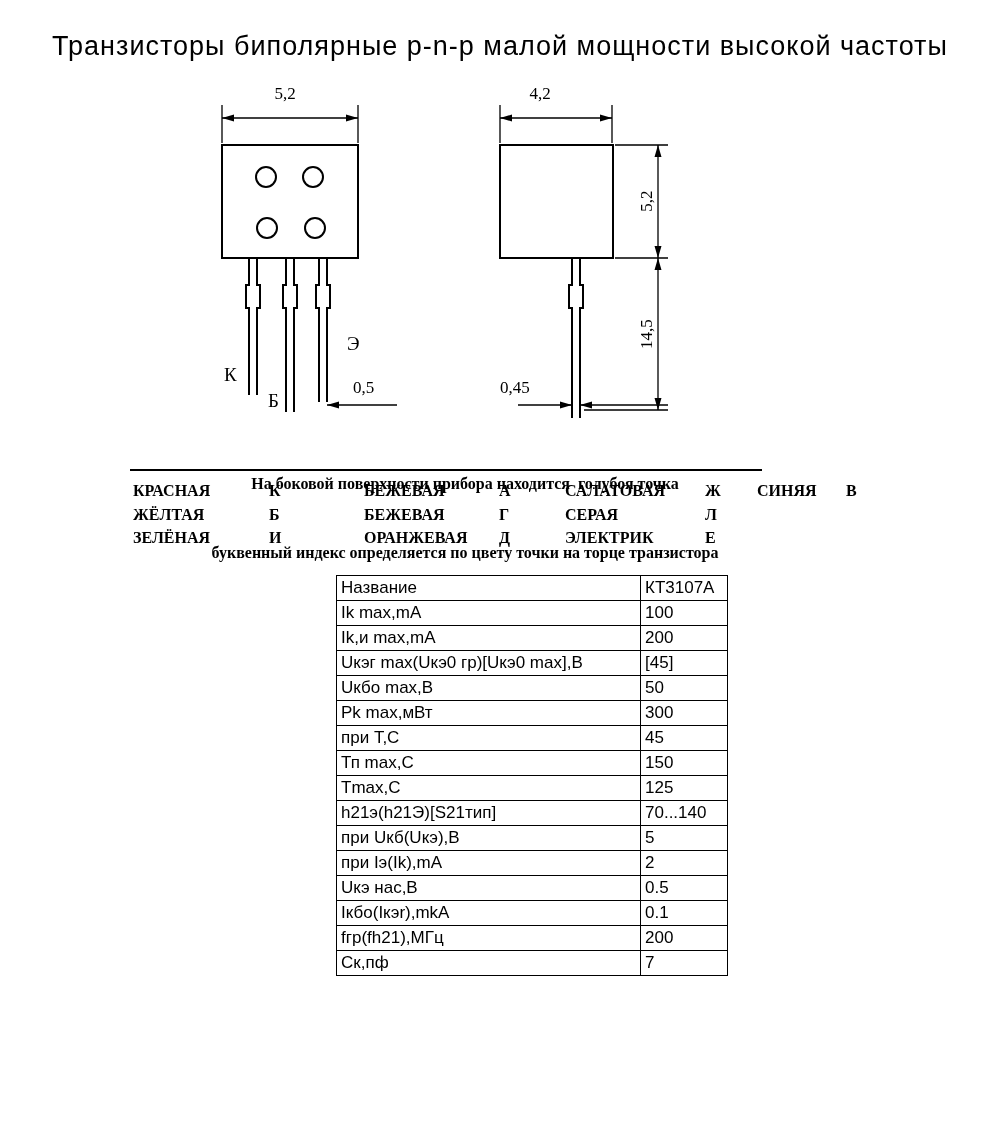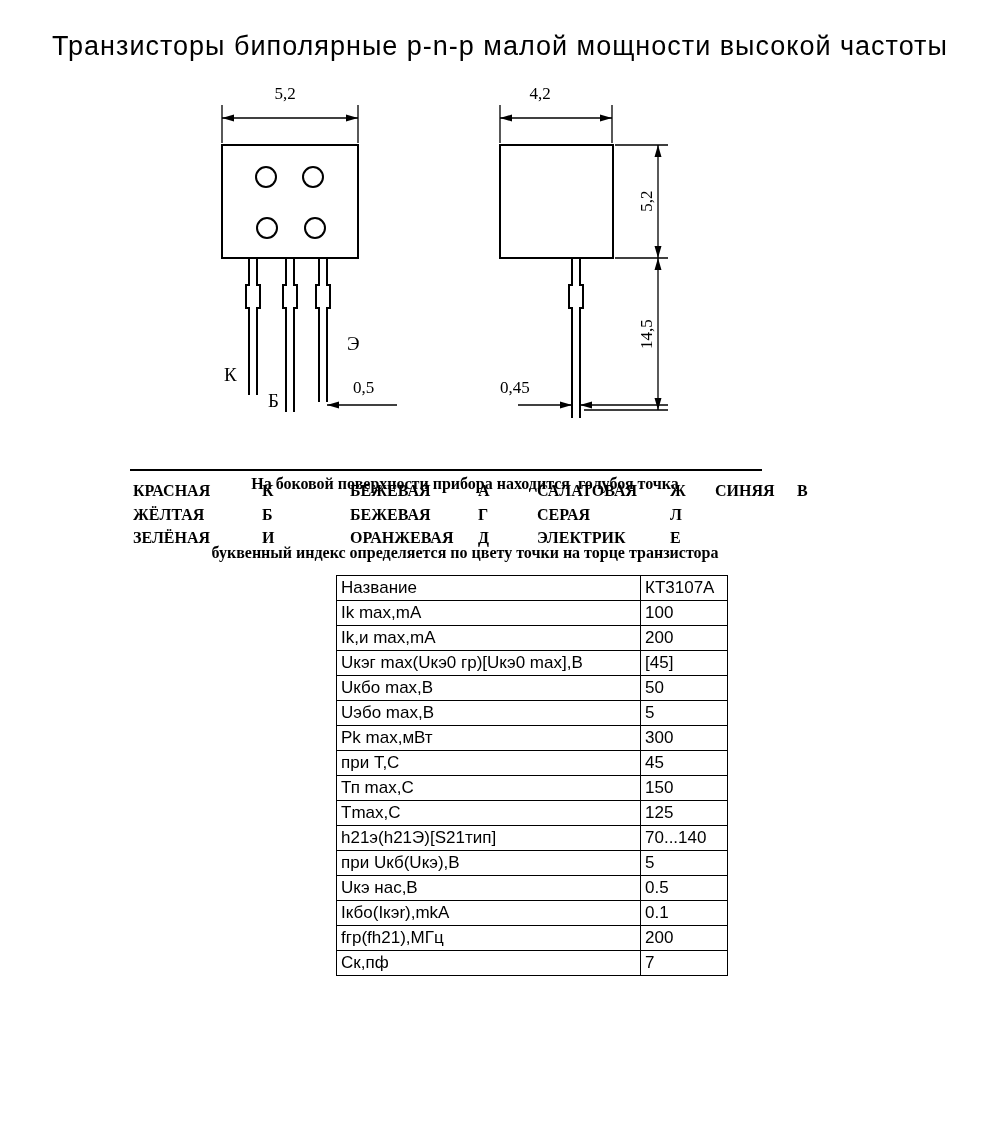--- a/index.html
+++ b/index.html
@@ -22,20 +22,21 @@
   }
   .hrule { position:absolute; top:469px; left:130px; width:632px; height:2px; background:#000; }
   .color-table {
     position:absolute; top:479px; left:133px; width:840px;
     font-family:"Liberation Serif", serif; font-weight:bold; font-size:16px;
   }
   .crow {
     display:grid;
     grid-template-columns:129px 88px 128px 59px 133px 45px 82px 40px;
     line-height:23.5px;
+    gap:7px;
   }
   .params {
     position:absolute; top:575px; left:293px; width:391px;
     border-collapse:collapse; table-layout:fixed;
     font-family:"Liberation Sans", sans-serif; font-size:17px;margin-left:43px;
   }
   .params td { border:1.5px solid #000; padding:1px 4px; height:24px; line-height:22px; overflow:hidden; white-space:nowrap; }
   .params td.lbl { width:304px; }
   .params td.val { width:87px; }
 </style>
@@ -160,24 +161,20 @@
       </tr>
     <tr>
         <td class="lbl">Uкэг max(Uкэ0 гр)[Uкэ0 max],В</td>
         <td class="val">[45]</td>
       </tr>
     <tr>
         <td class="lbl">Uкбо max,В</td>
         <td class="val">50</td>
       </tr>
     <tr>
-        <td class="lbl">Uэбо max,В</td>
-        <td class="val">5</td>
-      </tr>
-    <tr>
         <td class="lbl">Pk max,мВт</td>
         <td class="val">300</td>
       </tr>
     <tr>
         <td class="lbl">при Т,С</td>
         <td class="val">45</td>
       </tr>
     <tr>
         <td class="lbl">Тп max,С</td>
         <td class="val">150</td>
@@ -188,20 +185,24 @@
       </tr>
     <tr>
         <td class="lbl">h21э(h21Э)[S21тип]</td>
         <td class="val">70...140</td>
       </tr>
     <tr>
         <td class="lbl">при Uкб(Uкэ),В</td>
         <td class="val">5</td>
       </tr>
     <tr>
+        <td class="lbl">при Iэ(Ik),mA</td>
+        <td class="val">2</td>
+      </tr>
+    <tr>
         <td class="lbl">Uкэ нас,В</td>
         <td class="val">0.5</td>
       </tr>
     <tr>
         <td class="lbl">Iкбо(Iкэr),mkA</td>
         <td class="val">0.1</td>
       </tr>
     <tr>
         <td class="lbl">fгр(fh21),МГц</td>
         <td class="val">200</td>

